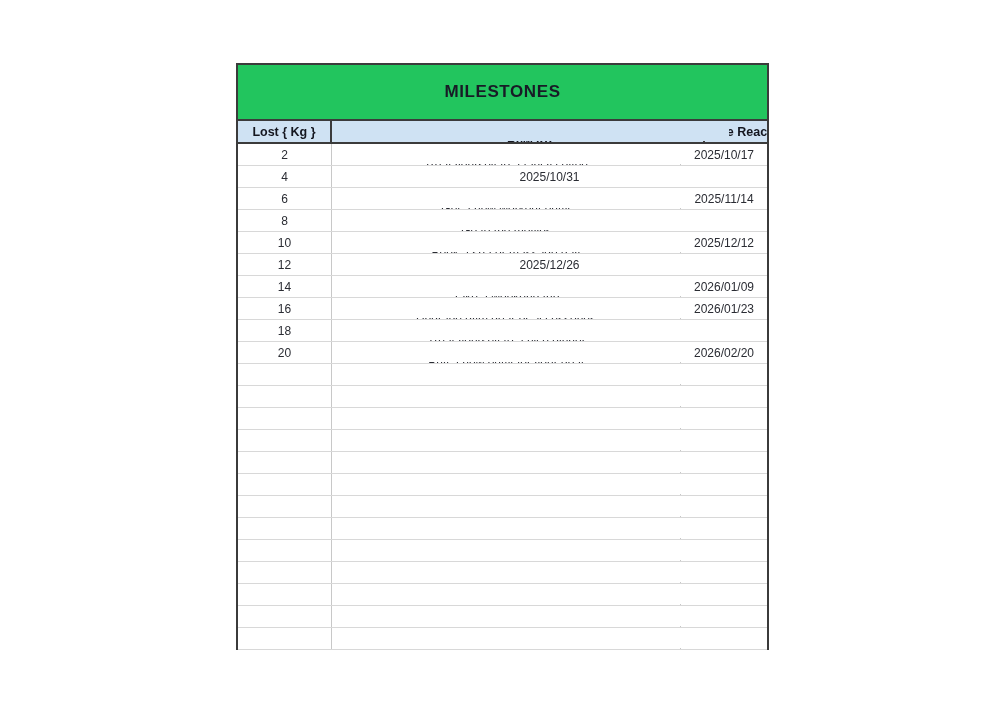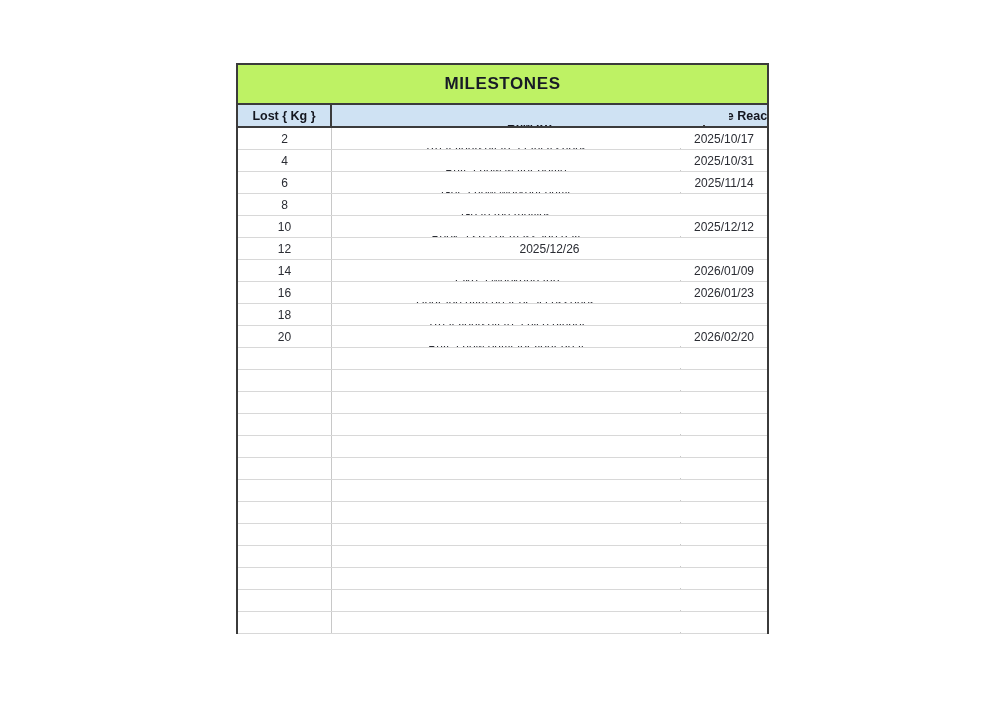--- a/index.html
+++ b/index.html
@@ -21,22 +21,22 @@
     position: absolute;
     left: 236px;
     top: 63px;
     width: 533px;
     box-sizing: border-box;
     border-left: 2px solid #3b3b3b;
     border-right: 2px solid #3b3b3b;
   }
   .table-title {
     box-sizing: border-box;
-    height: 42px;
-    background: #bef264;
+    height: 58px;
+    background: #22c55e;
     border-top: 2px solid #3b3b3b;
     border-bottom: 2px solid #3b3b3b;
     display: flex;
     align-items: center;
     justify-content: center;
     font-size: 17px;
     font-weight: 700;
     letter-spacing: 0.6px;
     color: #181b26;
   }
@@ -90,26 +90,25 @@
 
     <div class="header-row">
       <div class="cell col-lost">Lost { Kg }</div>
       <div class="cell col-reward">Reward</div>
       <div class="cell col-date">Date Reached</div>
     </div>
 
     <div id="table-body">
         <div class="row">
           <div class="cell col-lost">2</div>
-          <div class="cell col-reward">Treat yourself to a fancy shoes</div>
+          <div class="cell col-reward">Treat yourself to a fancy coffee</div>
           <div class="cell col-date">2025/10/17</div>
         </div>
         <div class="row">
           <div class="cell col-lost">4</div>
-          <div class="cell col-reward">Buy a new water bottle</div>
           <div class="cell col-date">2025/10/31</div>
         </div>
         <div class="row">
           <div class="cell col-lost">6</div>
           <div class="cell col-reward">Get a new workout outfit</div>
           <div class="cell col-date">2025/11/14</div>
         </div>
         <div class="row">
           <div class="cell col-lost">8</div>
           <div class="cell col-reward">Go to the movies</div>

